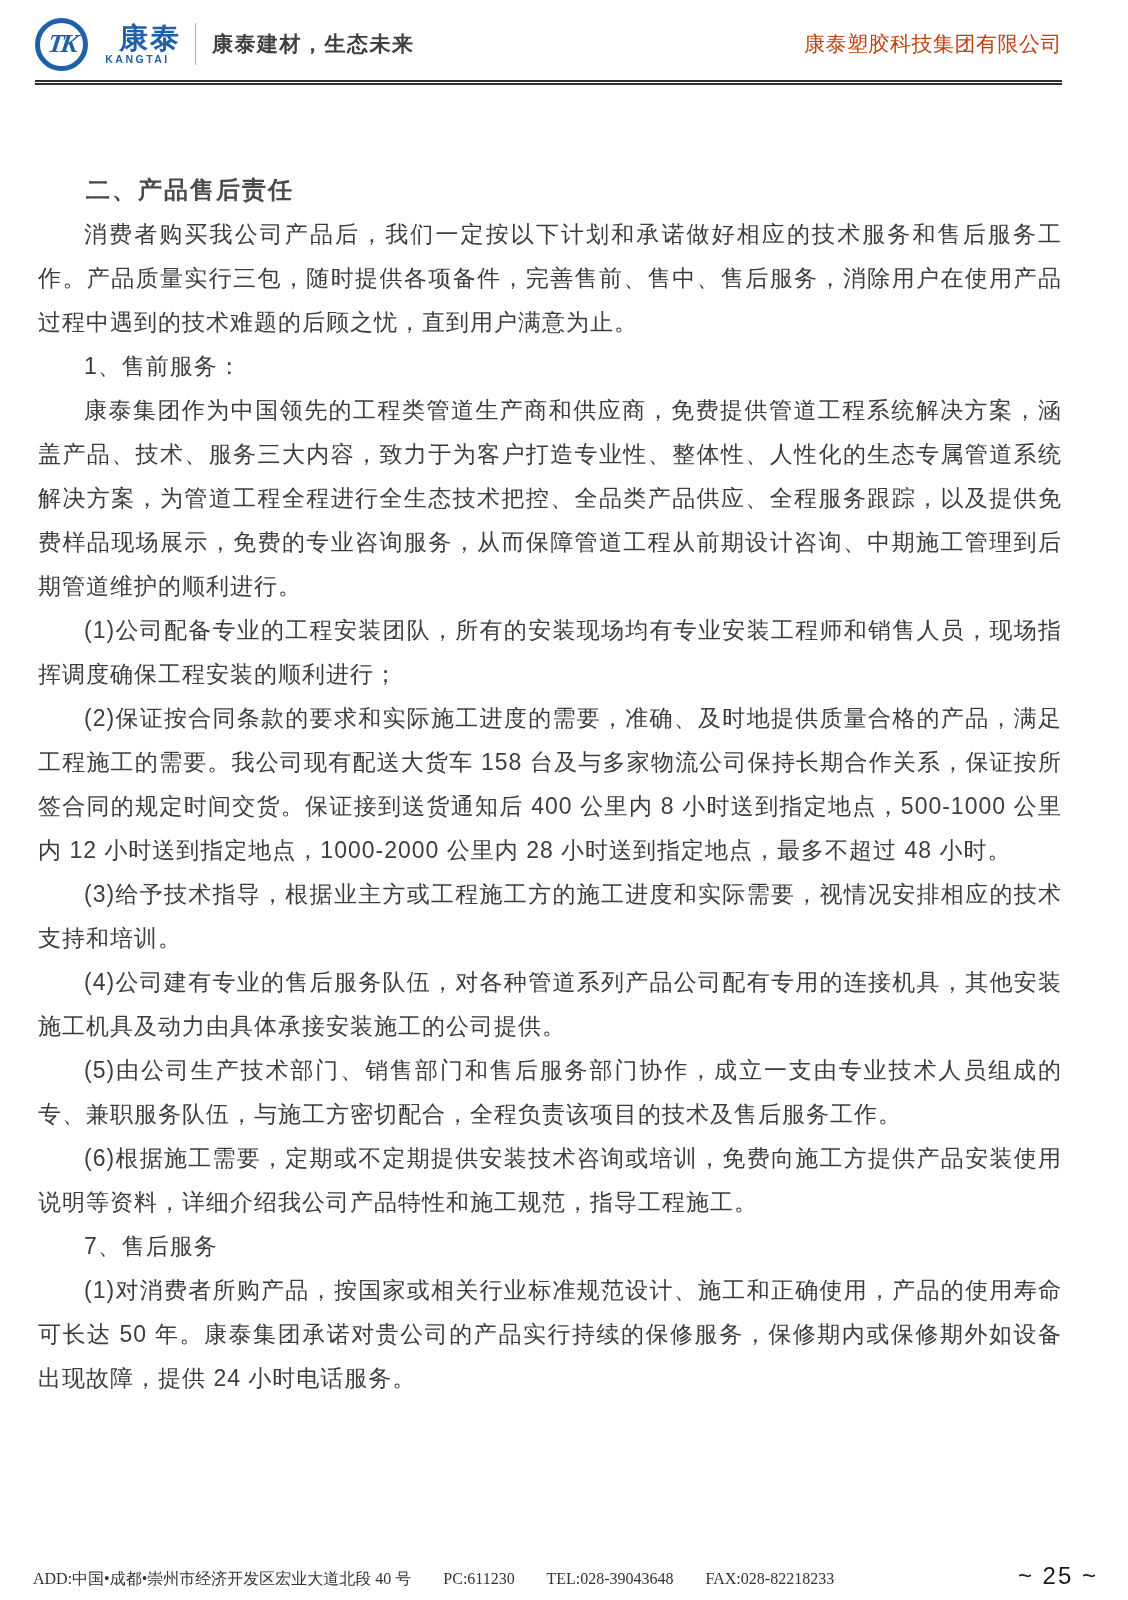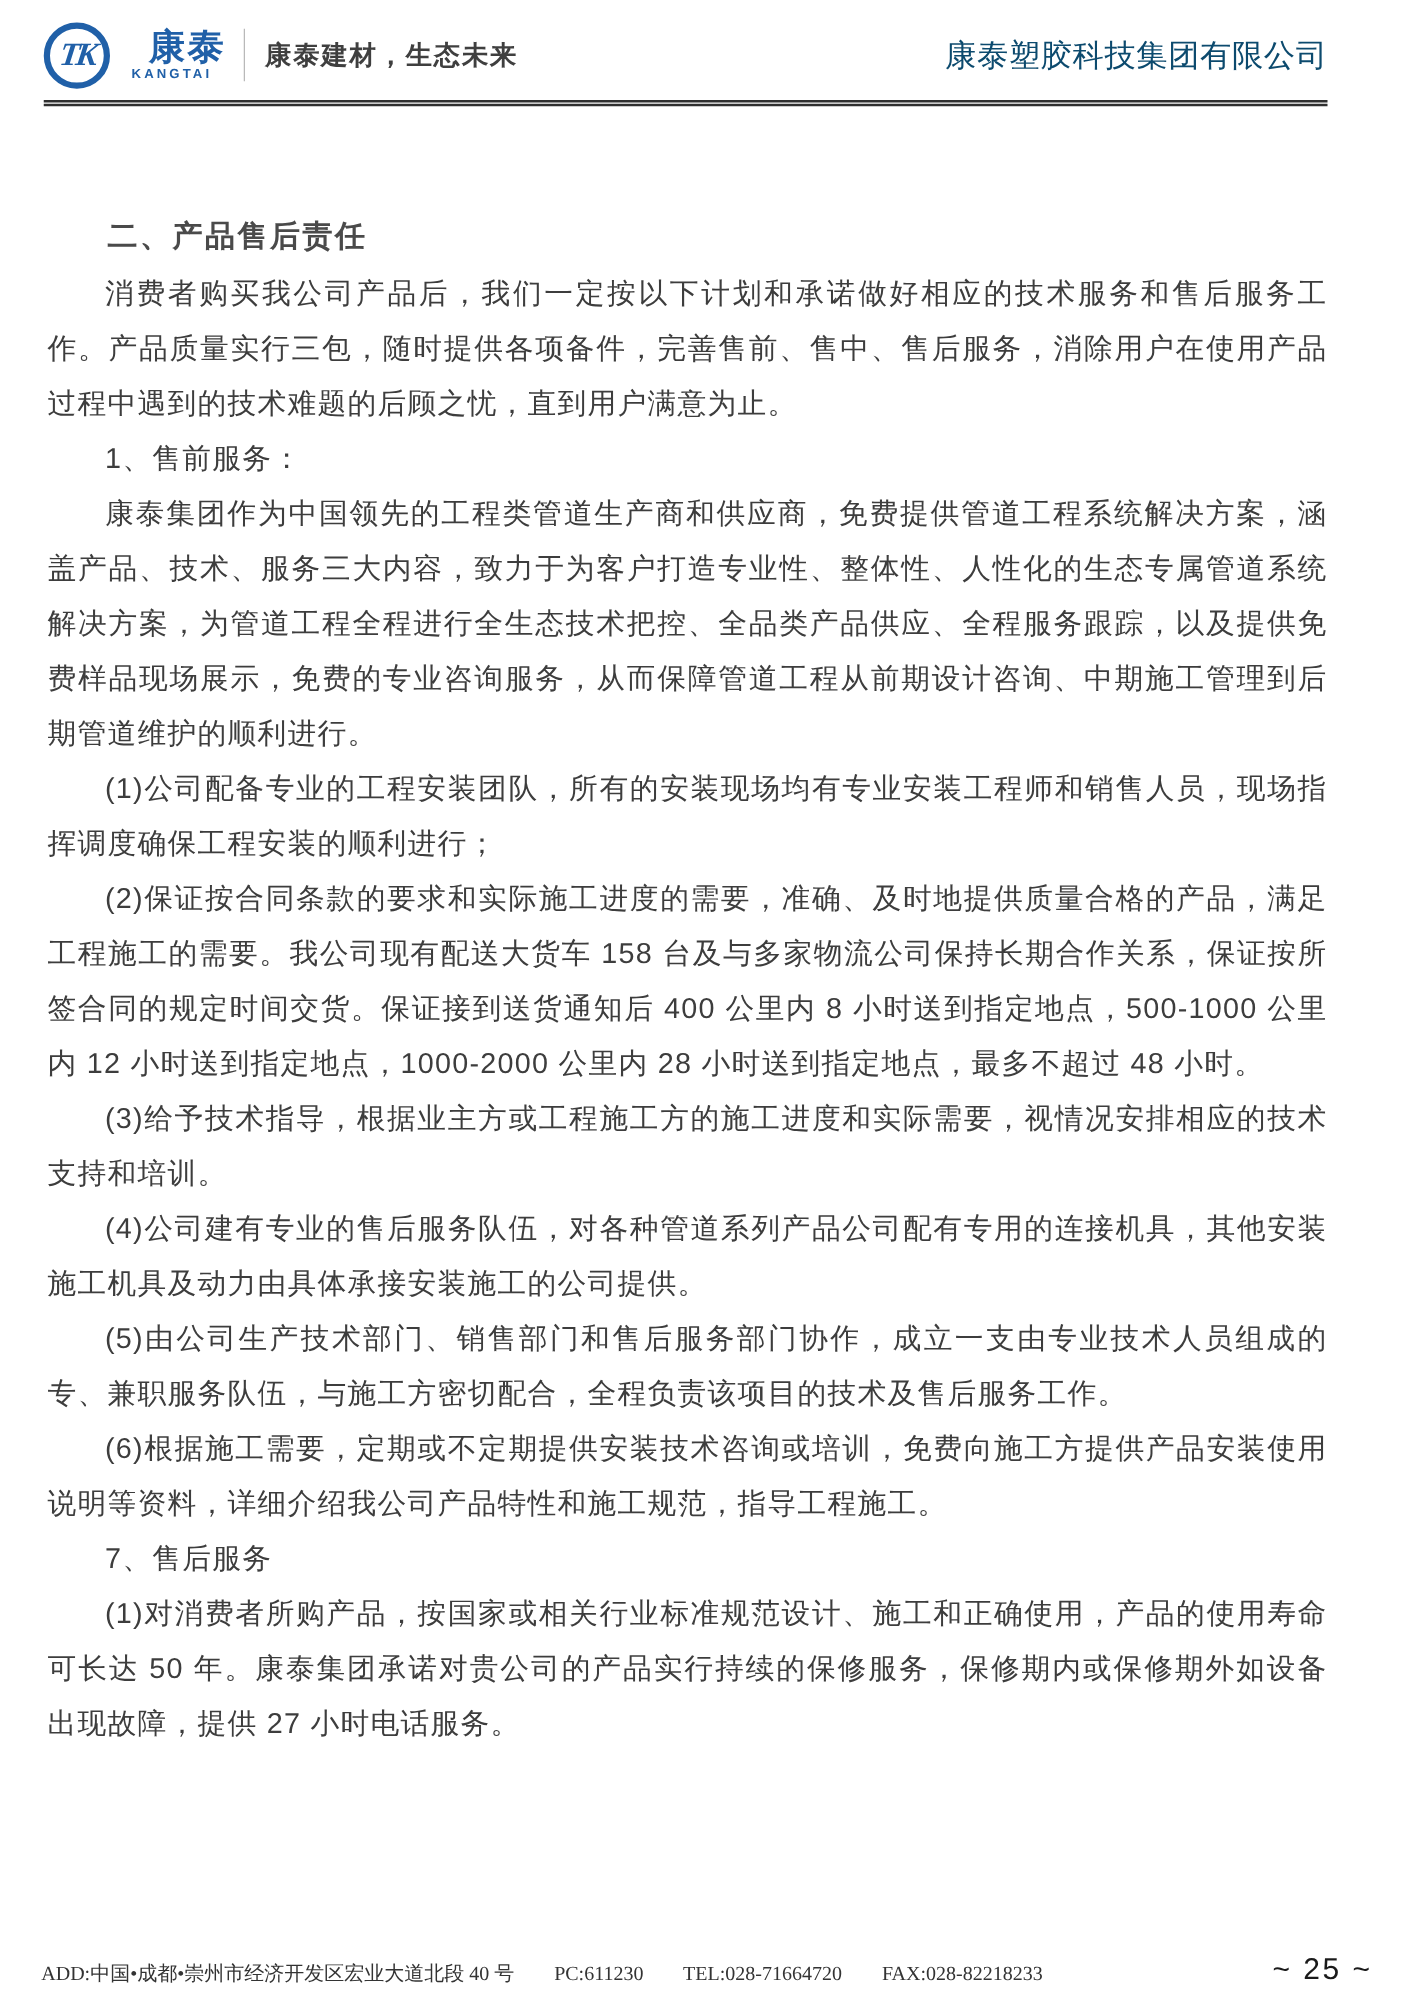--- a/index.html
+++ b/index.html
@@ -42,21 +42,21 @@
   }
   .header-divider {
     width: 1px; height: 42px; background: #b9b9b9;
     margin: 0 16px 0 14px;
   }
   .slogan {
     color: #3f3f3f; font-weight: bold; font-size: 21px;
     letter-spacing: 1.5px; white-space: nowrap;
   }
   .company-name {
-    color: #0c4a6e; font-size: 25px; letter-spacing: 0.5px;
+    color: #c2410c; font-size: 21px; letter-spacing: 0.5px;
     white-space: nowrap;
   }
   .header-rule {
     margin-top: 8px;
     height: 5px;
     border-top: 2px solid #2f2f2f;
     border-bottom: 2px solid #2f2f2f;
   }
   
   .doc-body {
@@ -112,24 +112,24 @@
   <p>消费者购买我公司产品后，我们一定按以下计划和承诺做好相应的技术服务和售后服务工作。产品质量实行三包，随时提供各项备件，完善售前、售中、售后服务，消除用户在使用产品过程中遇到的技术难题的后顾之忧，直到用户满意为止。</p>
   <p>1、售前服务：</p>
   <p>康泰集团作为中国领先的工程类管道生产商和供应商，免费提供管道工程系统解决方案，涵盖产品、技术、服务三大内容，致力于为客户打造专业性、整体性、人性化的生态专属管道系统解决方案，为管道工程全程进行全生态技术把控、全品类产品供应、全程服务跟踪，以及提供免费样品现场展示，免费的专业咨询服务，从而保障管道工程从前期设计咨询、中期施工管理到后期管道维护的顺利进行。</p>
   <p>(1)公司配备专业的工程安装团队，所有的安装现场均有专业安装工程师和销售人员，现场指挥调度确保工程安装的顺利进行；</p>
   <p>(2)保证按合同条款的要求和实际施工进度的需要，准确、及时地提供质量合格的产品，满足工程施工的需要。我公司现有配送大货车 158 台及与多家物流公司保持长期合作关系，保证按所签合同的规定时间交货。保证接到送货通知后 400 公里内 8 小时送到指定地点，500-1000 公里内 12 小时送到指定地点，1000-2000 公里内 28 小时送到指定地点，最多不超过 48 小时。</p>
   <p>(3)给予技术指导，根据业主方或工程施工方的施工进度和实际需要，视情况安排相应的技术支持和培训。</p>
   <p>(4)公司建有专业的售后服务队伍，对各种管道系列产品公司配有专用的连接机具，其他安装施工机具及动力由具体承接安装施工的公司提供。</p>
   <p>(5)由公司生产技术部门、销售部门和售后服务部门协作，成立一支由专业技术人员组成的专、兼职服务队伍，与施工方密切配合，全程负责该项目的技术及售后服务工作。</p>
   <p>(6)根据施工需要，定期或不定期提供安装技术咨询或培训，免费向施工方提供产品安装使用说明等资料，详细介绍我公司产品特性和施工规范，指导工程施工。</p>
   <p>7、售后服务</p>
-  <p>(1)对消费者所购产品，按国家或相关行业标准规范设计、施工和正确使用，产品的使用寿命可长达 50 年。康泰集团承诺对贵公司的产品实行持续的保修服务，保修期内或保修期外如设备出现故障，提供 27 小时电话服务。</p>
+  <p>(1)对消费者所购产品，按国家或相关行业标准规范设计、施工和正确使用，产品的使用寿命可长达 50 年。康泰集团承诺对贵公司的产品实行持续的保修服务，保修期内或保修期外如设备出现故障，提供 24 小时电话服务。</p>
 </div>
 
 <div class="footer">
   <div class="footer-info">
     <span>ADD:中国•成都•崇州市经济开发区宏业大道北段 40 号</span>
     <span>PC:611230</span>
-    <span>TEL:028-71664720</span>
+    <span>TEL:028-39043648</span>
     <span>FAX:028-82218233</span>
   </div>
   <div class="page-number">~ 25 ~</div>
 </div>
 
 </body></html>

